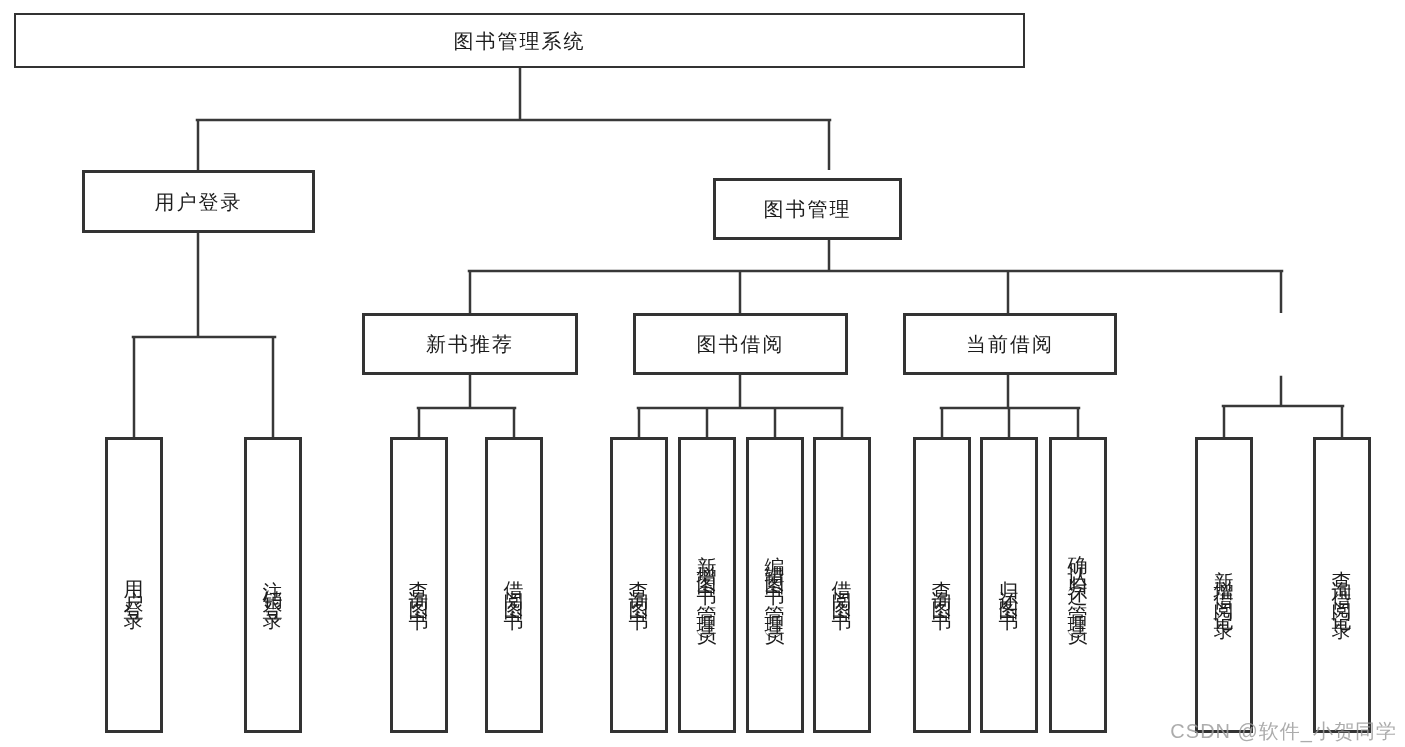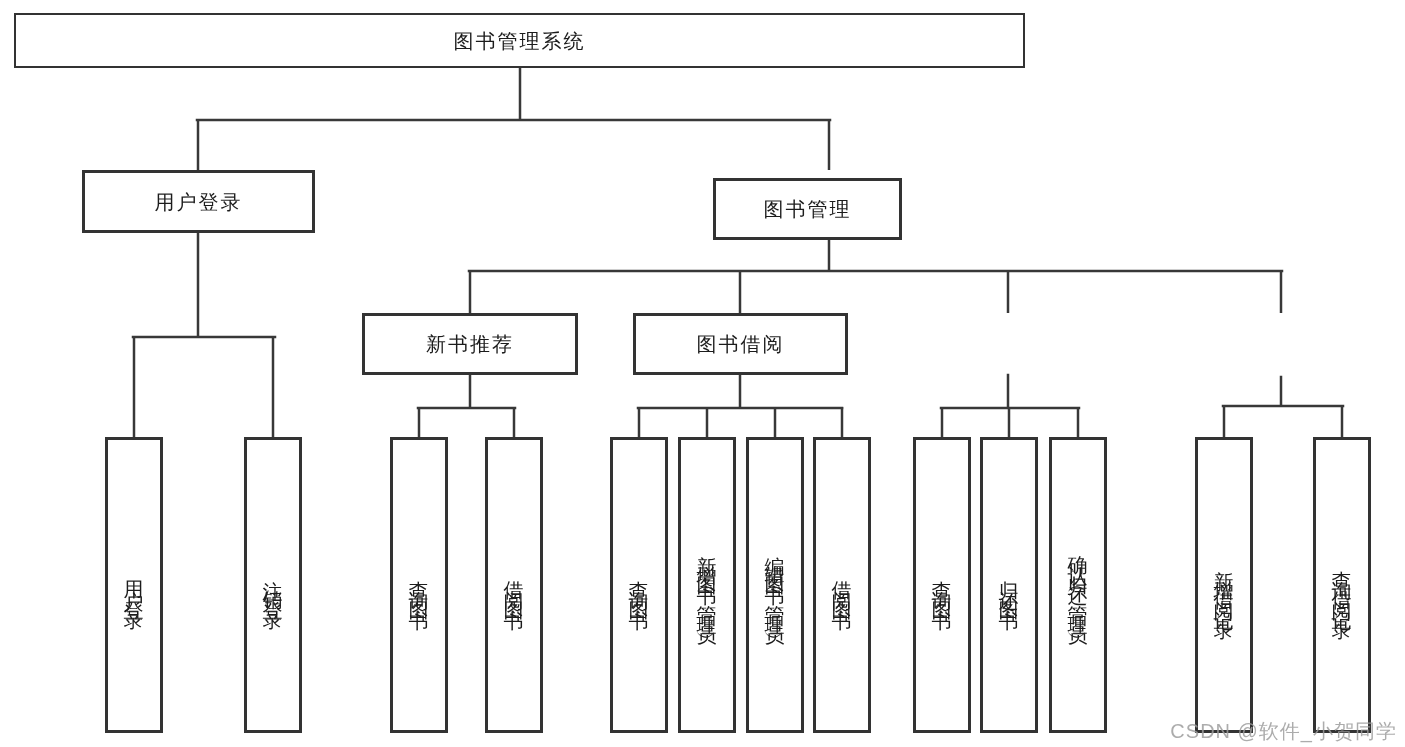--- a/index.html
+++ b/index.html
@@ -122,20 +122,23 @@
   <div class="box" style="left:713px; top:178px; width:189px; height:62px">
     <span class="lbl">图书管理</span>
   </div>
 
   <div class="box" style="left:362px; top:313px; width:216px; height:62px">
     <span class="lbl">新书推荐</span>
   </div>
   <div class="box" style="left:633px; top:313px; width:215px; height:62px">
     <span class="lbl">图书借阅</span>
   </div>
+  <div class="box" style="left:903px; top:313px; width:214px; height:62px">
+    <span class="lbl">当前借阅</span>
+  </div>
 
   <div class="box leaf" style="left:105px; top:437px; width:58px; height:296px">
     <span class="lbl">用户登录</span>
   </div>
   <div class="box leaf" style="left:244px; top:437px; width:58px; height:296px">
     <span class="lbl">注销登录</span>
   </div>
 
   <div class="box leaf" style="left:390px; top:437px; width:58px; height:296px">
     <span class="lbl">查询图书</span>

